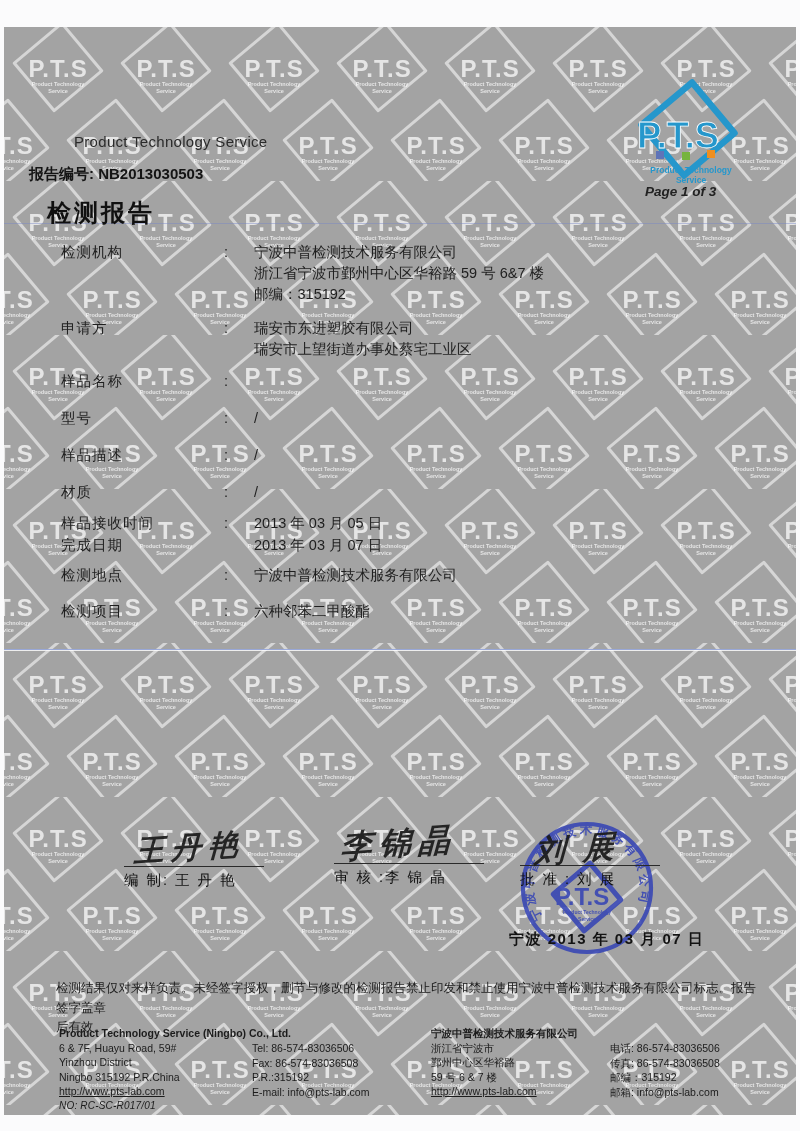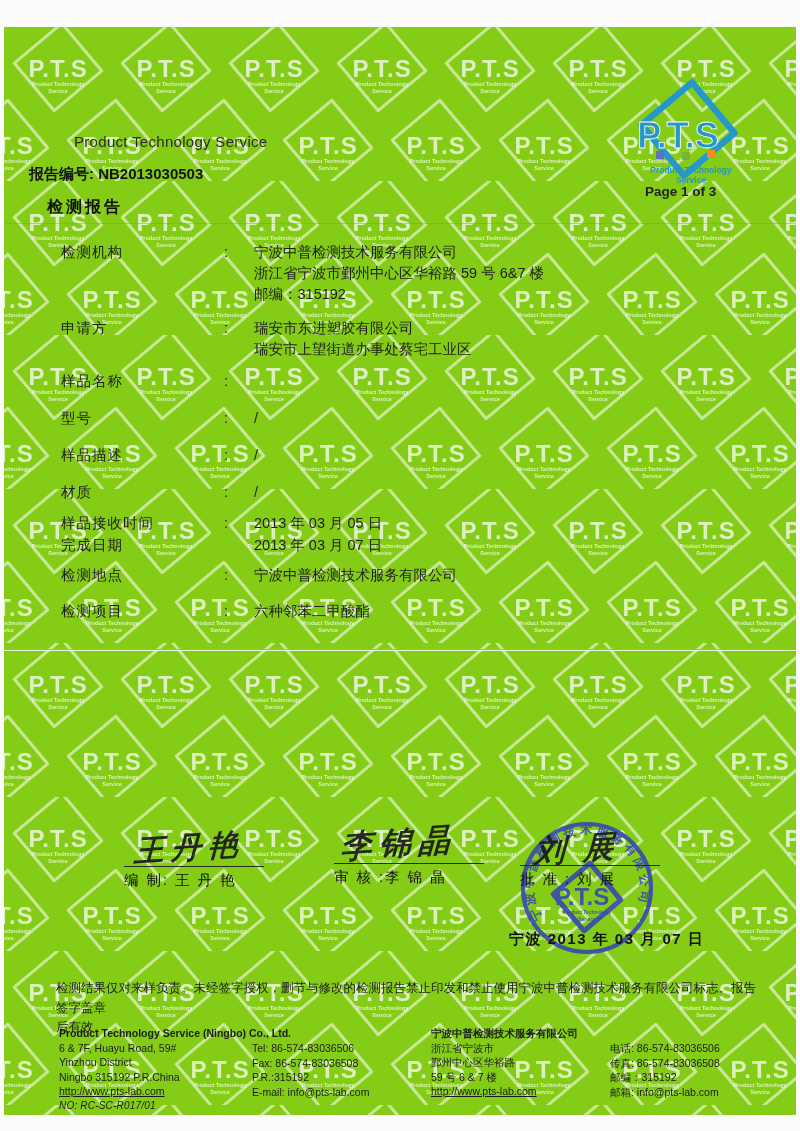--- a/index.html
+++ b/index.html
@@ -3,30 +3,30 @@
 <meta charset="utf-8">
 <style>
   html,body{margin:0;padding:0;}
   body{
     width:800px;height:1131px;position:relative;background:#fbfbfc;
     font-family:"Liberation Sans","DejaVu Sans",sans-serif;
     color:#1f1f1f;overflow:hidden;
   }
   .page{
     position:absolute;left:4px;top:27px;width:792px;height:1088px;
-    background:#84cc16;overflow:hidden;
+    background:#a3a3a3;overflow:hidden;
   }
   .wm{position:absolute;left:0;top:0;pointer-events:none;}
   .abs{position:absolute;}
 
   
   .svc-line{left:70px;top:106px;font-size:15px;color:#2b2b2b;letter-spacing:.3px;}
   .report-no{left:25px;top:138px;font-size:15px;font-weight:bold;color:#141414;}
-  .doc-title{left:43px;top:170px;font-size:16px;font-weight:bold;letter-spacing:3px;color:#101010;}
-  .page-indicator{left:641px;top:157px;font-size:13.5px;font-weight:bold;color:#222;}
+  .doc-title{left:43px;top:170px;font-size:24px;font-weight:bold;letter-spacing:3px;color:#101010;}
+  .page-indicator{left:641px;top:157px;font-size:13.5px;font-weight:bold;color:#222;font-style:italic;}
   .logo-svg{left:612px;top:44px;}
 
   
   .hline1{left:0;top:196px;width:792px;height:0;border-top:1px solid rgba(120,135,200,.45);}
   .hline2{left:0;top:622px;width:792px;height:1px;border-top:1.5px solid rgba(95,120,200,.6);background:rgba(255,255,255,.8);}
 
   
   .fields{position:absolute;left:57px;top:215px;right:36px;font-size:14.5px;}
   .frow{display:flex;line-height:21px;}
   .flabel{width:163px;flex:none;letter-spacing:1px;}

